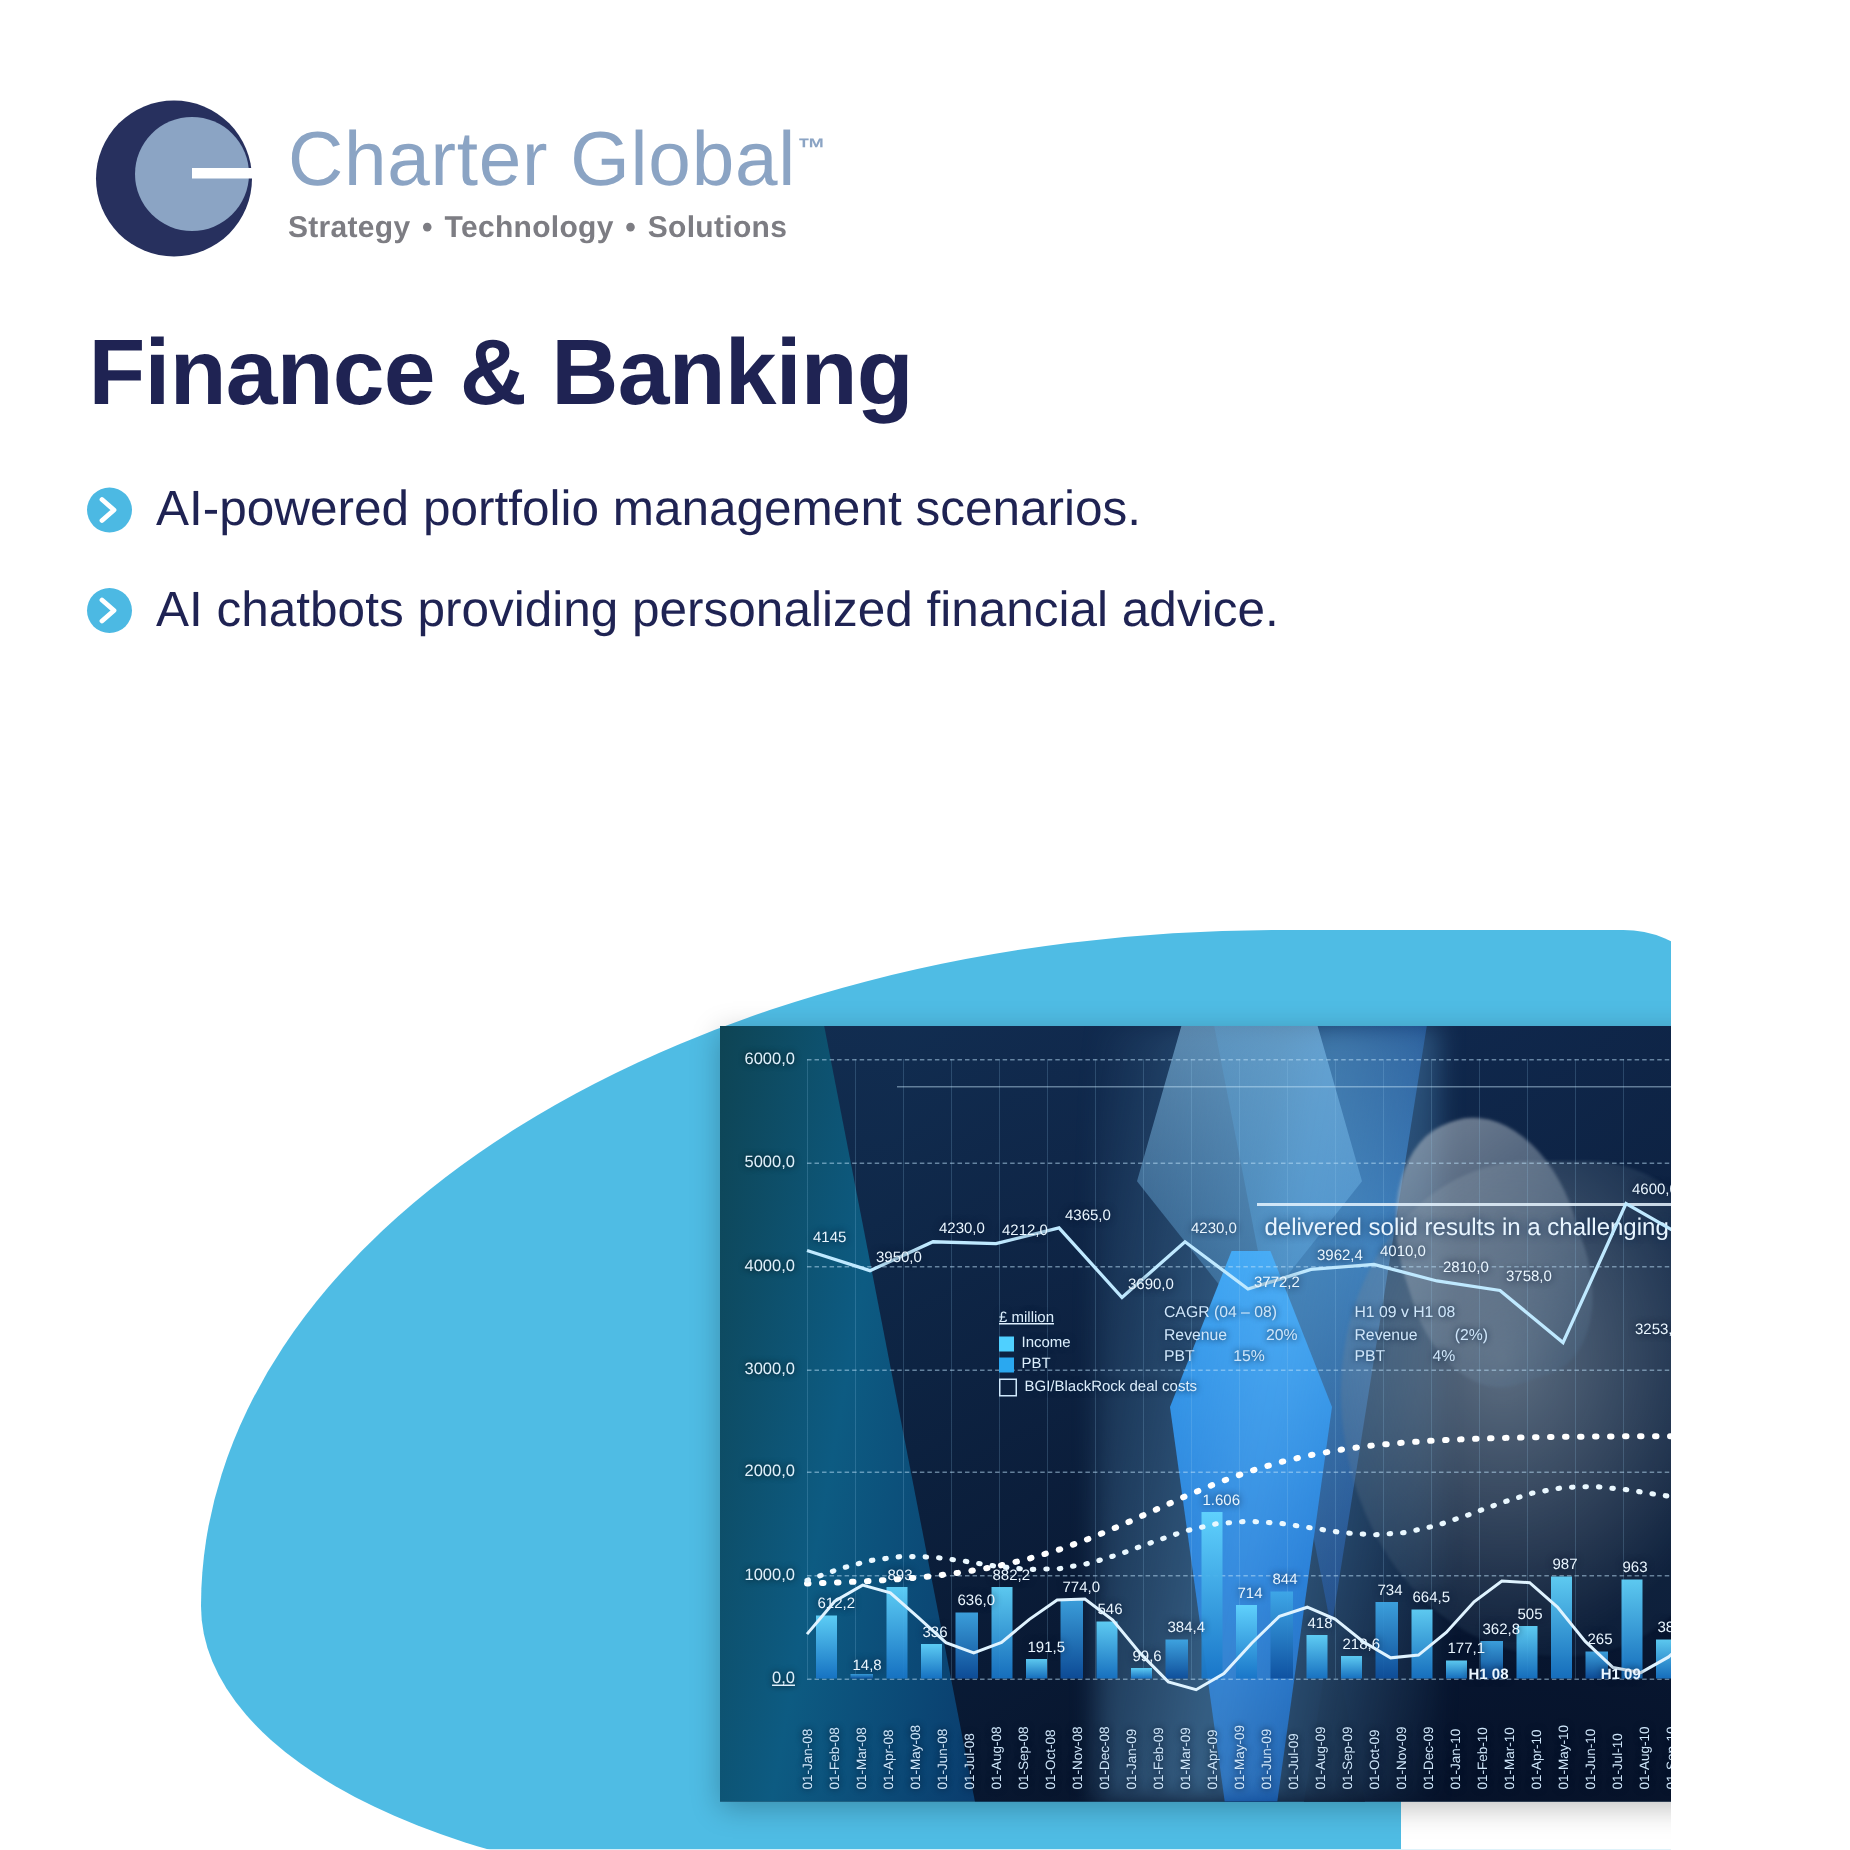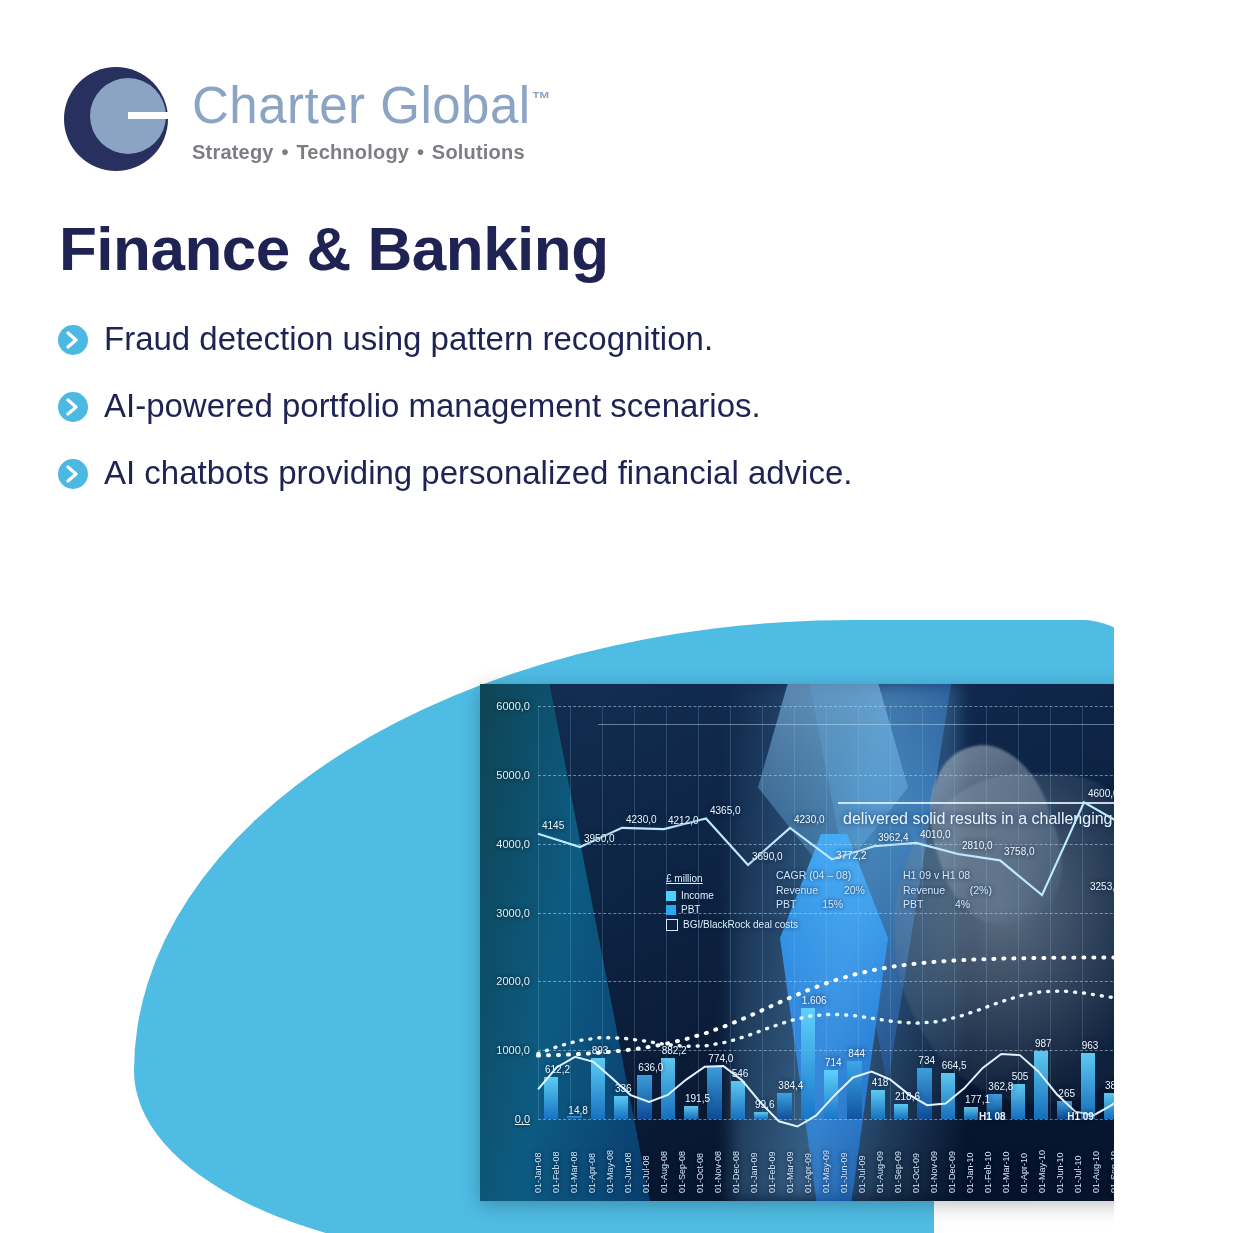--- a/index.html
+++ b/index.html
@@ -194,28 +194,20 @@
         <span>Technology</span>
         <span class="dot">•</span>
         <span>Solutions</span>
       </div>
     </div>
   </div>
 
   <div class="heading">Finance &amp; Banking</div>
 
   <div class="bullets">
-    <div class="bullet">
-      <span class="bullet-icon">
-        <svg width="14" height="18" viewBox="0 0 14 18">
-            <path d="M2 2 L10 9 L2 16" fill="none" stroke="#ffffff" stroke-width="3.2" stroke-linecap="round" stroke-linejoin="round"></path>
-          </svg>
-      </span>
-      <span class="bullet-text">Fraud detection using pattern recognition.</span>
-    </div>
     <div class="bullet">
       <span class="bullet-icon">
         <svg width="14" height="18" viewBox="0 0 14 18">
             <path d="M2 2 L10 9 L2 16" fill="none" stroke="#ffffff" stroke-width="3.2" stroke-linecap="round" stroke-linejoin="round"></path>
           </svg>
       </span>
       <span class="bullet-text">AI-powered portfolio management scenarios.</span>
     </div>
     <div class="bullet">
       <span class="bullet-icon">

